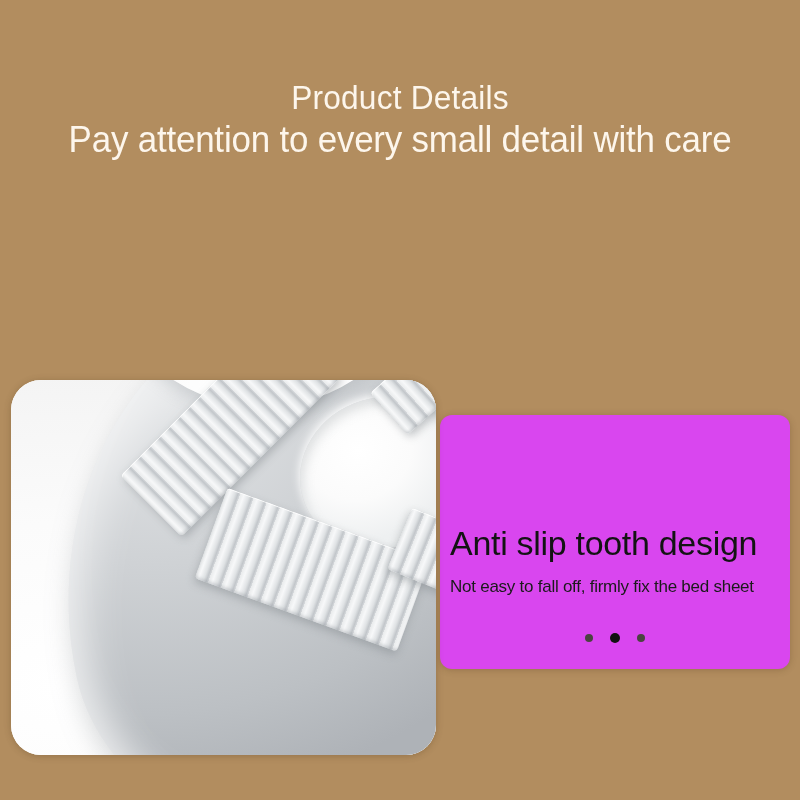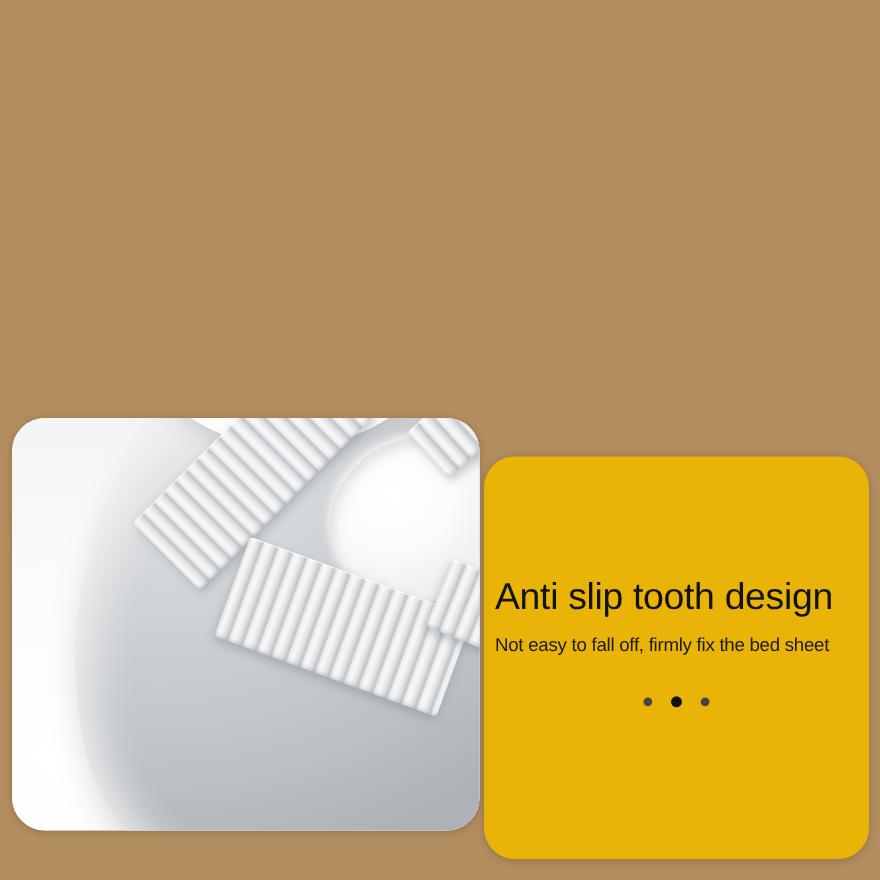--- a/index.html
+++ b/index.html
@@ -136,23 +136,23 @@
   .teeth-b { left: 145px; top: 232px; width: 215px; height: 96px;  transform: rotate(32deg); }
   .teeth-c { left: 350px; top: 78px;  width: 150px; height: 56px;  transform: rotate(-30deg); }
   .teeth-d { left: 330px; top: 282px; width: 170px; height: 66px;  transform: rotate(34deg); }
 
   
   .text-card {
     position: absolute;
     left: 440px;
     top: 415px;
     width: 350px;
-    height: 366px;
-    border-radius: 28px;
-    background: #eab308;
+    height: 254px;
+    border-radius: 12px;
+    background: #d946ef;
     box-shadow: 0 1px 7px rgba(80,55,25,0.28);
     z-index: 1;
   }
   .text-card-inner {
     position: absolute;
     left: 0;
     top: 0;
     width: 350px;
     height: 310px;
   }
@@ -196,20 +196,24 @@
   }
   .dot-1 { width: 8px;  height: 8px;  background: #4a4440; }
   .dot-2 { width: 10px; height: 10px; background: #111111; }
   .dot-3 { width: 8px;  height: 8px;  background: #4a4440; }
 </style>
 </head>
 <body>
 
 <div id="stage">
 
+  <div class="header">
+    <span class="header-line1">Product Details</span>
+    <span class="header-line2">Pay attention to every small detail with care</span>
+  </div>
 
   <div class="photo-card">
     <div class="photo-bg"></div>
     <div class="product-body">
       <div class="product-notch"></div>
       <div class="product-hole"></div>
       <div class="teeth teeth-a"></div>
       <div class="teeth teeth-b"></div>
       <div class="teeth teeth-c"></div>
       <div class="teeth teeth-d"></div>

